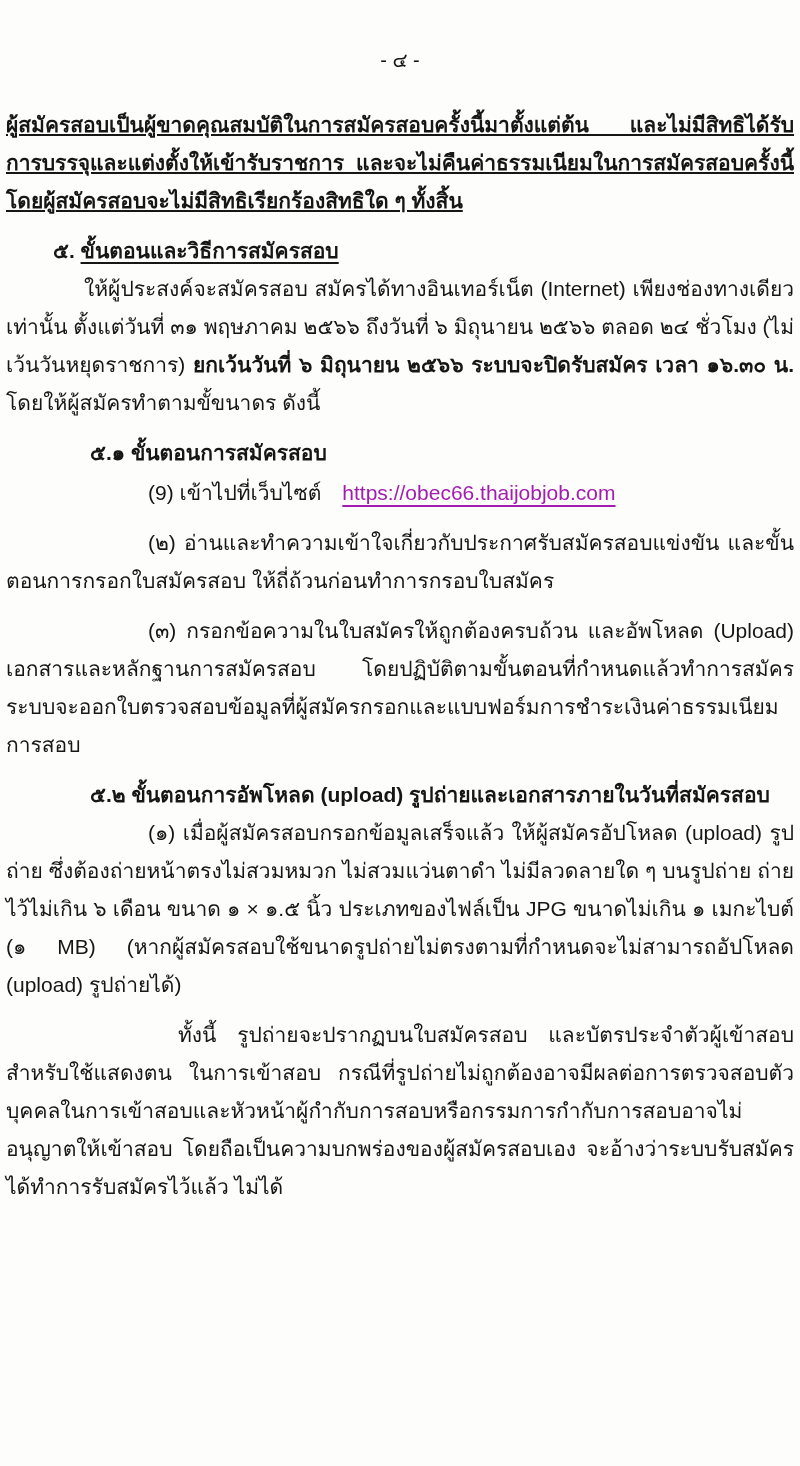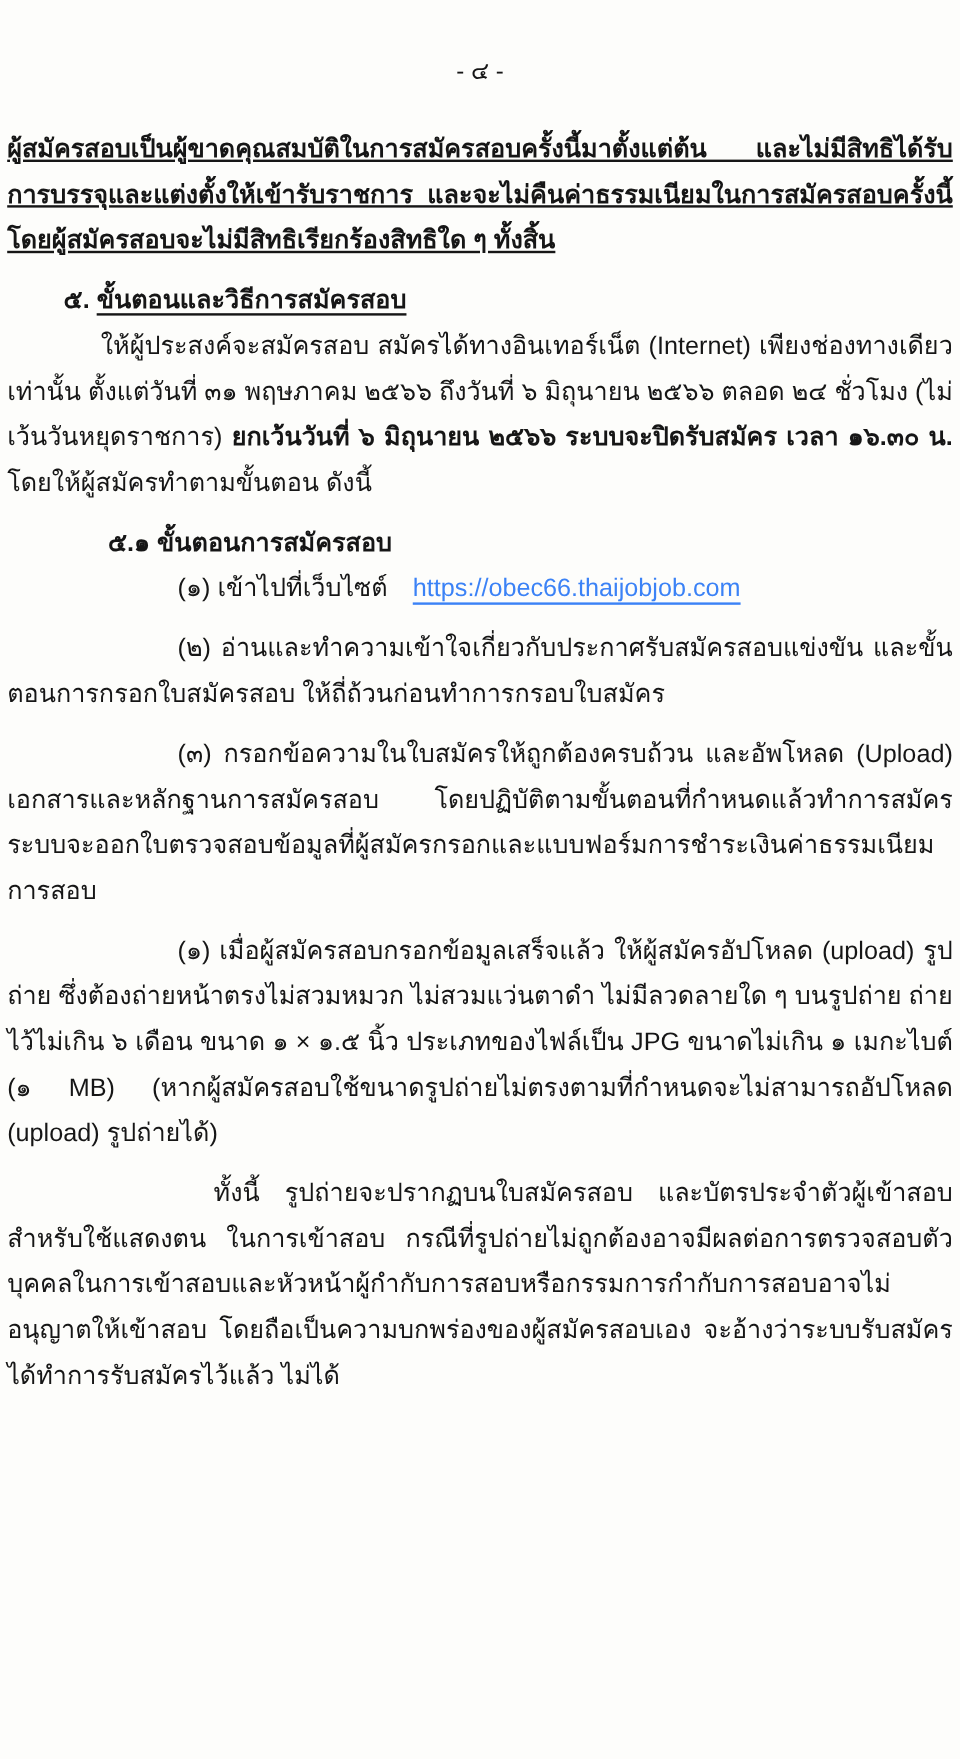--- a/index.html
+++ b/index.html
@@ -44,47 +44,48 @@
   }
   .sub-heading {
     margin: 4px 0 2px 84px;
     font-size: 21px;
     font-weight: bold;
   }
   .ti-sec    { text-indent: 78px; }   
   .ti-item   { text-indent: 142px; }  
   .ti-note   { text-indent: 172px; }  
   .link {
-    color: #3b82f6;
+    color: #a21caf;
     text-decoration: underline;
     text-underline-offset: 5px;
     cursor: pointer;
   }
 </style>
 </head>
 <body>
 
 <div class="page">
 
   <div class="page-number">- ๔ -</div>
 
   <p class="para bold-para"><span class="b">ผู้สมัครสอบเป็นผู้ขาดคุณสมบัติในการสมัครสอบครั้งนี้มาตั้งแต่ต้น และไม่มีสิทธิได้รับการบรรจุและแต่งตั้งให้เข้ารับราชการ และจะไม่คืนค่าธรรมเนียมในการสมัครสอบครั้งนี้ โดยผู้สมัครสอบจะไม่มีสิทธิเรียกร้องสิทธิใด ๆ ทั้งสิ้น</span></p>
 
   <h2 class="sec-heading para"><span class="b">๕. </span><span class="b u">ขั้นตอนและวิธีการสมัครสอบ</span></h2>
 
-  <p class="para ti-sec"><span>ให้ผู้ประสงค์จะสมัครสอบ สมัครได้ทางอินเทอร์เน็ต (Internet) เพียงช่องทางเดียวเท่านั้น ตั้งแต่วันที่ ๓๑ พฤษภาคม ๒๕๖๖ ถึงวันที่ ๖ มิถุนายน ๒๕๖๖ ตลอด ๒๔ ชั่วโมง (ไม่เว้นวันหยุดราชการ) </span><span class="b">ยกเว้นวันที่ ๖ มิถุนายน ๒๕๖๖ ระบบจะปิดรับสมัคร เวลา ๑๖.๓๐ น.</span><span> โดยให้ผู้สมัครทำตามขั้นตอน ดังนี้</span></p>
+  <p class="para ti-sec"><span>ให้ผู้ประสงค์จะสมัครสอบ สมัครได้ทางอินเทอร์เน็ต (Internet) เพียงช่องทางเดียวเท่านั้น ตั้งแต่วันที่ ๓๑ พฤษภาคม ๒๕๖๖ ถึงวันที่ ๖ มิถุนายน ๒๕๖๖ ตลอด ๒๔ ชั่วโมง (ไม่เว้นวันหยุดราชการ) </span><span class="b">ยกเว้นวันที่ ๖ มิถุนายน ๒๕๖๖ ระบบจะปิดรับสมัคร เวลา ๑๖.๓๐ น.</span><span> โดยให้ผู้สมัครทำตามขั้ขนาดร ดังนี้</span></p>
 
   <h3 class="sub-heading para">๕.๑ ขั้นตอนการสมัครสอบ</h3>
 
-  <p class="para ti-item"><span>(๑) เข้าไปที่เว็บไซต์ </span><span class="link">https://obec66.thaijobjob.com</span></p>
+  <p class="para ti-item"><span>(9) เข้าไปที่เว็บไซต์ </span><span class="link">https://obec66.thaijobjob.com</span></p>
 
   <p class="para ti-item"><span>(๒) อ่านและทำความเข้าใจเกี่ยวกับประกาศรับสมัครสอบแข่งขัน และขั้นตอนการกรอกใบสมัครสอบ ให้ถี่ถ้วนก่อนทำการกรอบใบสมัคร</span></p>
 
   <p class="para ti-item"><span>(๓) กรอกข้อความในใบสมัครให้ถูกต้องครบถ้วน และอัพโหลด (Upload) เอกสารและหลักฐานการสมัครสอบ โดยปฏิบัติตามขั้นตอนที่กำหนดแล้วทำการสมัคร ระบบจะออกใบตรวจสอบข้อมูลที่ผู้สมัครกรอกและแบบฟอร์มการชำระเงินค่าธรรมเนียมการสอบ</span></p>
 
 
 
+  <h3 class="sub-heading para">๕.๒ ขั้นตอนการอัพโหลด (upload) รูปถ่ายและเอกสารภายในวันที่สมัครสอบ</h3>
 
   <p class="para ti-item"><span>(๑) เมื่อผู้สมัครสอบกรอกข้อมูลเสร็จแล้ว ให้ผู้สมัครอัปโหลด (upload) รูปถ่าย ซึ่งต้องถ่ายหน้าตรงไม่สวมหมวก ไม่สวมแว่นตาดำ ไม่มีลวดลายใด ๆ บนรูปถ่าย ถ่ายไว้ไม่เกิน ๖ เดือน ขนาด ๑ × ๑.๕ นิ้ว ประเภทของไฟล์เป็น JPG ขนาดไม่เกิน ๑ เมกะไบต์ (๑ MB) (หากผู้สมัครสอบใช้ขนาดรูปถ่ายไม่ตรงตามที่กำหนดจะไม่สามารถอัปโหลด (upload) รูปถ่ายได้)</span></p>
 
   <p class="para ti-note"><span>ทั้งนี้ รูปถ่ายจะปรากฏบนใบสมัครสอบ และบัตรประจำตัวผู้เข้าสอบสำหรับใช้แสดงตน ในการเข้าสอบ กรณีที่รูปถ่ายไม่ถูกต้องอาจมีผลต่อการตรวจสอบตัวบุคคลในการเข้าสอบและหัวหน้าผู้กำกับการสอบหรือกรรมการกำกับการสอบอาจไม่อนุญาตให้เข้าสอบ โดยถือเป็นความบกพร่องของผู้สมัครสอบเอง จะอ้างว่าระบบรับสมัครได้ทำการรับสมัครไว้แล้ว ไม่ได้</span></p>
 
 </div>
 
 </body></html>

